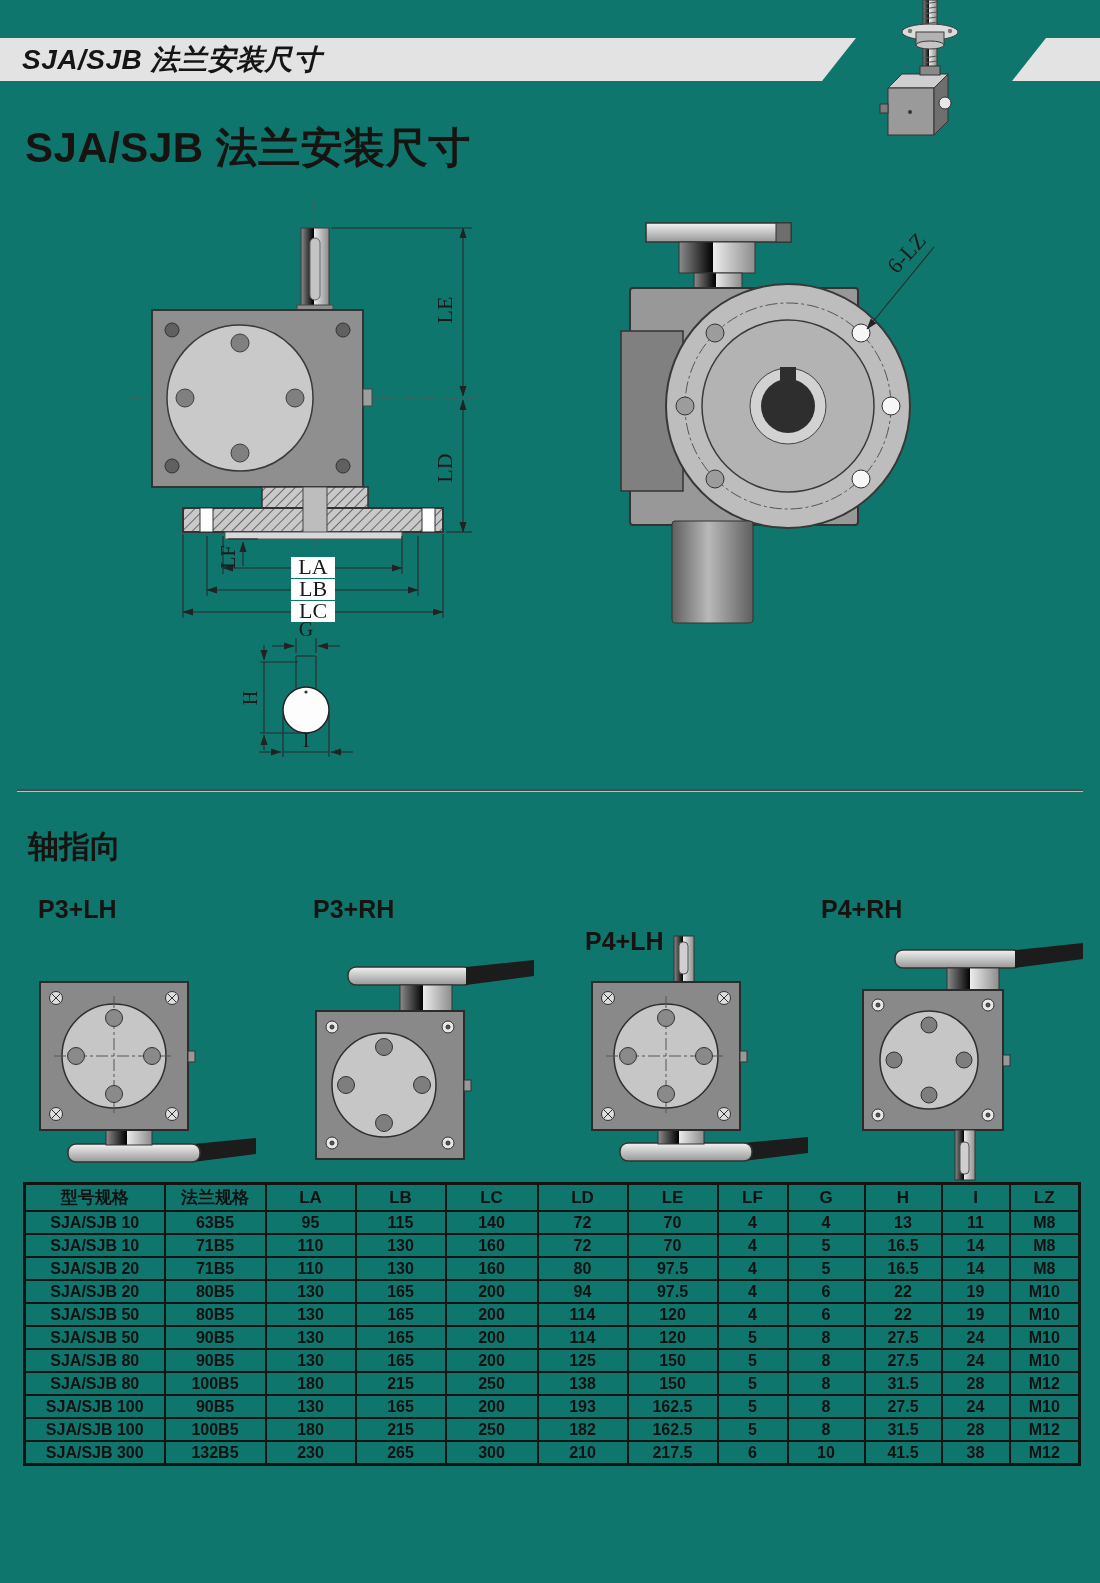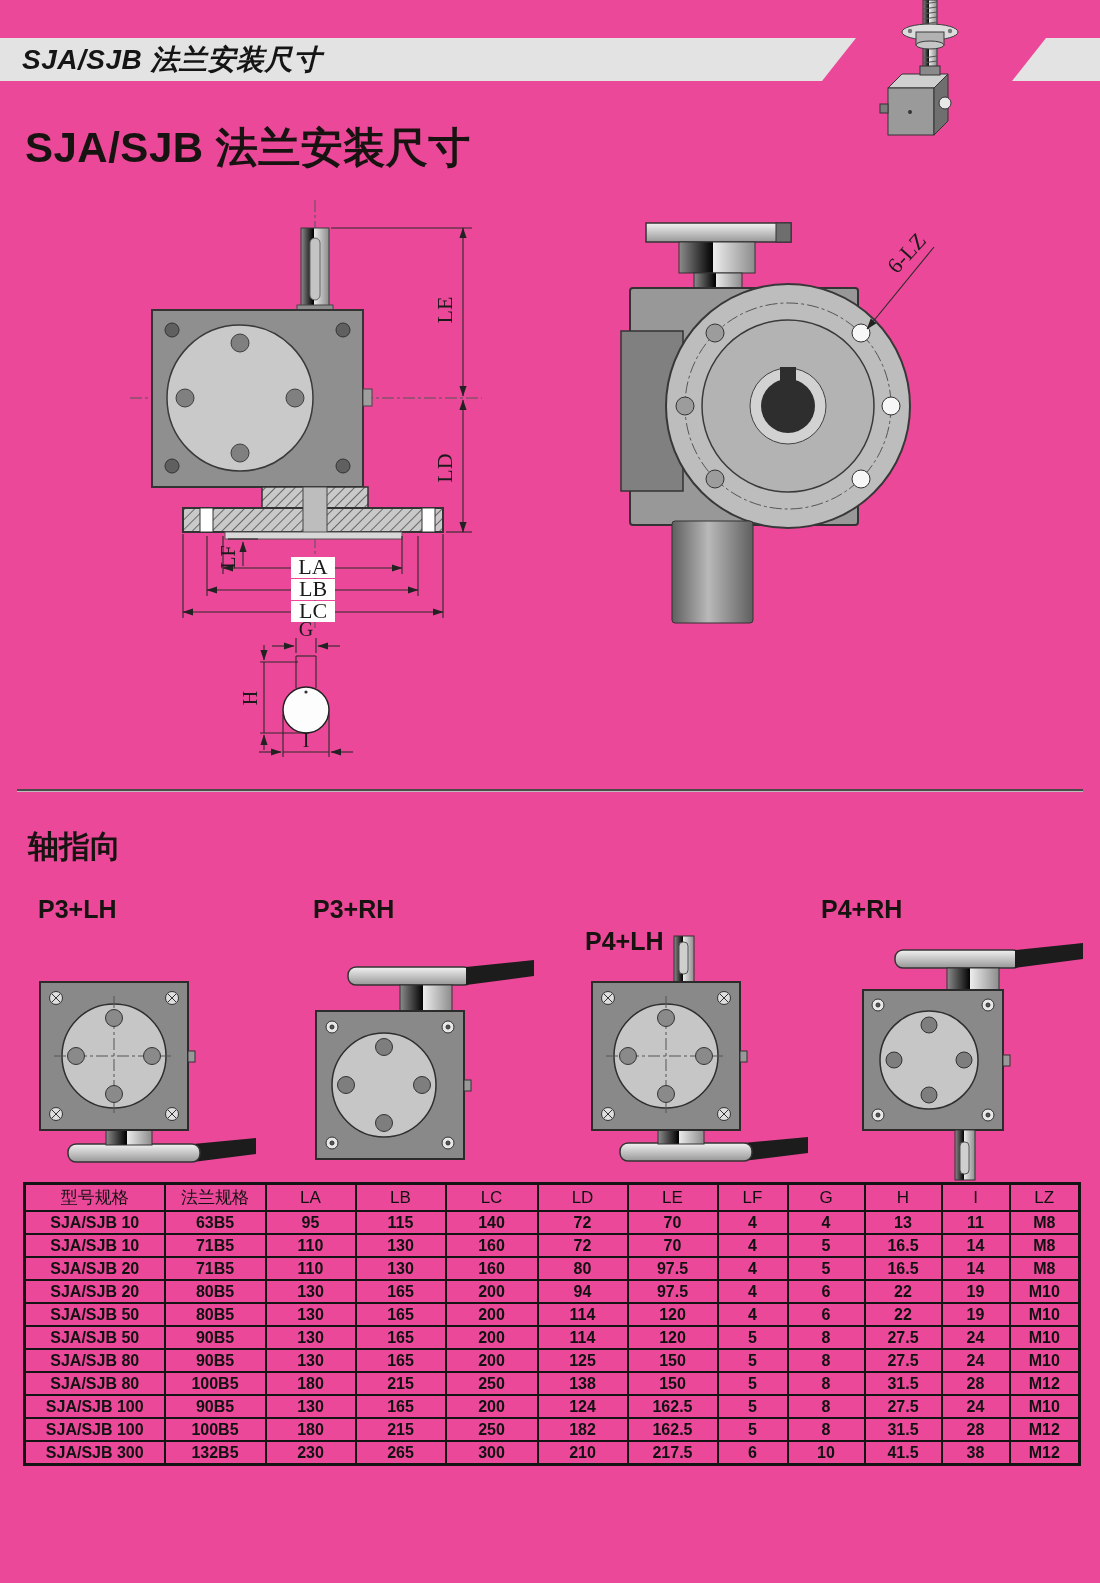--- a/index.html
+++ b/index.html
@@ -1,16 +1,16 @@
 <!DOCTYPE html>
 <html><head>
 <meta charset="utf-8">
 <style>
   html,body{margin:0;padding:0;background:#ffffff;}
-  .page{position:relative;width:1100px;height:1583px;background:#ec4899;overflow:hidden;
+  .page{position:relative;width:1100px;height:1583px;background:#0f766e;overflow:hidden;
         font-family:"Liberation Sans", sans-serif;color:#111;}
 
   
   .band{position:absolute;left:0;top:38px;width:858px;height:43px;background:#e3e3e3;
         clip-path:polygon(0 0,856px 0,822px 43px,0 43px);}
   .band-title{display:block;padding-left:22px;line-height:43px;font-size:28px;font-weight:800;
         font-style:italic;color:#151515;letter-spacing:0.5px;white-space:nowrap;}
   .band2{position:absolute;left:1012px;top:38px;width:88px;height:43px;background:#e3e3e3;
         clip-path:polygon(34px 0,88px 0,88px 43px,0 43px);}
 
@@ -37,21 +37,21 @@
   .cl{stroke:#555;stroke-width:1;stroke-dasharray:12 3 3 3;fill:none;}
   .dim{stroke:#2a2a2a;stroke-width:1.1;fill:none;}
   .dimtext{font-family:"Liberation Serif", serif;font-size:22px;fill:#1a1a1a;}
   .dimtext-s{font-family:"Liberation Serif", serif;font-size:20px;fill:#1a1a1a;}
 
   
   table.dims{position:absolute;left:23px;top:1182px;width:1055px;border-collapse:collapse;
         table-layout:fixed;border:3px solid #141414;}
   table.dims th, table.dims td{border:2px solid #141414;text-align:center;vertical-align:middle;
         padding:0;white-space:nowrap;overflow:hidden;}
-  table.dims th{height:25px;font-size:17px;font-weight:400;color:#111;}
+  table.dims th{height:25px;font-size:17px;font-weight:700;color:#111;}
   table.dims td{height:21px;font-size:16px;font-weight:700;color:#111;}
 </style>
 </head>
 <body>
 
 <div class="page">
 
   <svg class="svg-defs" aria-hidden="true">
     <defs>
       <marker id="arrw" viewBox="0 0 10 10" refX="9.5" refY="5" markerWidth="10" markerHeight="10" orient="auto-start-reverse">
@@ -512,21 +512,21 @@
           <td>31.5</td>
           <td>28</td>
           <td>M12</td>
         </tr>
         <tr>
           <td>SJA/SJB 100</td>
           <td>90B5</td>
           <td>130</td>
           <td>165</td>
           <td>200</td>
-          <td>124</td>
+          <td>193</td>
           <td>162.5</td>
           <td>5</td>
           <td>8</td>
           <td>27.5</td>
           <td>24</td>
           <td>M10</td>
         </tr>
         <tr>
           <td>SJA/SJB 100</td>
           <td>100B5</td>

